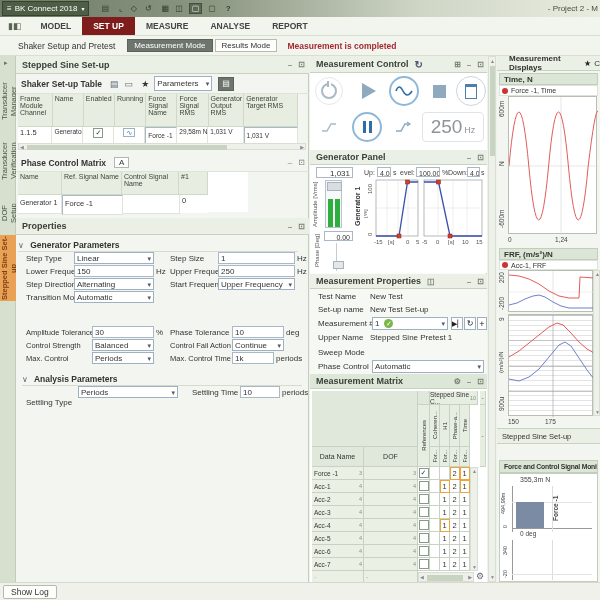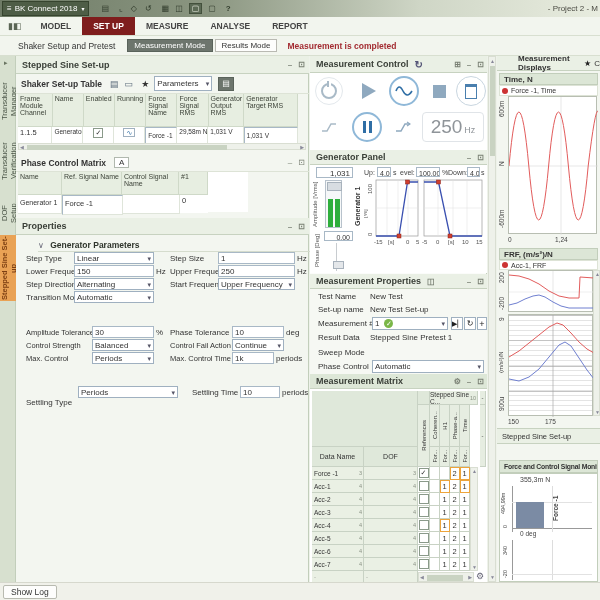--- a/index.html
+++ b/index.html
@@ -157,21 +157,21 @@
       <div class="td" style="width:24px;height:16px;border-right:none;border-bottom:none">0</div>
     </div>
   </div>
 
   <div class="a ph" style="left:0;top:162px;width:293px;height:17px">
     <span>Properties</span>
     <span class="hic" style="margin-left:auto">–</span>
     <span class="hic" style="margin-right:4px">⊡</span>
   </div>
 
-  <div class="a sechead" style="left:22px;top:182px;width:280px">
+  <div class="a sechead" style="left:2px;top:182px;width:280px">
     <span class="chev">∨</span>
     <span>Generator Parameters</span>
   </div>
 
   <span class="a lbl" style="left:10px;top:198px">Step Type</span>
   <div class="a sel" style="left:58px;top:196px;width:80px;height:12px">
     <span>Linear</span>
       <span class="arr">▾</span>
     </div>
   <span class="a lbl" style="left:154px;top:198px">Step Size</span>
@@ -222,20 +222,24 @@
 
   <span class="a lbl" style="left:10px;top:298px;font-size:7.5px">Max. Control</span>
   <div class="a sel" style="left:76px;top:296px;width:62px;height:12px">
     <span>Periods</span>
       <span class="arr">▾</span>
     </div>
   <span class="a lbl" style="left:154px;top:298px;font-size:7.5px">Max. Control Time</span>
   <div class="a inp" style="left:216px;top:296px;width:42px;height:12px">1k</div>
   <span class="a lbl" style="left:260px;top:298px">periods</span>
 
+  <div class="a sechead" style="left:6px;top:316px;width:280px">
+    <span class="chev">∨</span>
+    <span>Analysis Parameters</span>
+  </div>
   <span class="a lbl" style="left:10px;top:342px">Settling Type</span>
   <div class="a sel" style="left:62px;top:330px;width:100px;height:12px">
     <span>Periods</span>
       <span class="arr">▾</span>
     </div>
   <span class="a lbl" style="left:176px;top:332px">Settling Time</span>
   <div class="a inp" style="left:224px;top:330px;width:40px;height:12px">10</div>
   <span class="a lbl" style="left:266px;top:332px">periods</span>
 </div>
 
@@ -374,21 +378,21 @@
     <div class="a sel" style="left:62px;top:28px;width:76px;height:13px">
       <span style="display:flex;align-items:center">
         <span>1</span>
         <span style="width:9px;height:9px;border-radius:50%;background:#7ab648;color:#fff;font-size:7px;line-height:9px;text-align:center;margin-left:5px">✓</span>
       </span>
         <span class="arr">▾</span>
     </div>
     <span class="a" style="left:141px;top:28px;width:12px;height:13px;border:1px solid #9fb0c0;background:#fff;font-size:7px;text-align:center;line-height:12px;color:#222">▶▏</span>
     <span class="a" style="left:154px;top:28px;width:12px;height:13px;border:1px solid #9fb0c0;background:#fff;font-size:8px;text-align:center;line-height:12px;color:#222">↻</span>
     <span class="a" style="left:167px;top:28px;width:10px;height:13px;border:1px solid #9fb0c0;background:#fff;font-size:9px;text-align:center;line-height:12px;color:#222">+</span>
-    <span class="a lbl" style="left:8px;top:44px">Result Data</span>
+    <span class="a lbl" style="left:8px;top:44px">Upper Name</span>
     <span class="a lbl" style="left:60px;top:44px">Stepped Sine Pretest 1</span>
     <span class="a lbl" style="left:8px;top:59px">Sweep Mode</span>
     <span class="a lbl" style="left:8px;top:73px">Phase Control</span>
     <div class="a sel" style="left:62px;top:71px;width:112px;height:13px">
       <span>Automatic</span>
         <span class="arr">▾</span>
       </div>
   </div>
 
   <div class="a ph" style="left:0;top:318px;width:177px;height:15px;background:#dde7d7">
@@ -671,21 +675,21 @@
 </div>
 
 <div class="a sb" style="left:488px;top:56px;width:8px;height:526px">
   <span style="position:absolute;left:1px;top:1px;font-size:5px;color:#889">▲</span>
   <div class="thumb a" style="left:1px;top:9px;width:5px;height:90px"></div>
   <span style="position:absolute;left:1px;bottom:1px;font-size:5px;color:#889">▼</span>
 </div>
 
 <div class="a" style="left:497px;top:56px;width:103px;height:526px;background:#f3f6f0">
   <div class="a" style="left:0;top:0;width:103px;height:15px;background:#eaf0e5;border-bottom:1px solid #c7d2c0;display:flex;align-items:center">
-    <span class="b" style="margin-left:21px;font-size:8px">Measurement Displays</span>
+    <span class="b" style="margin-left:12px;font-size:8px">Measurement Displays</span>
     <span style="margin-left:4px;font-size:8px;color:#222">★</span>
     <span style="margin-left:3px;font-size:8px;color:#333">C</span>
   </div>
 
   <div class="a ctitle" style="left:2px;top:17px;width:99px;height:12px">
     <span>Time, N</span>
   </div>
   <div class="a" style="left:2px;top:29px;width:99px;height:11px;background:#fff;border:1px solid #dde3d6;display:flex;align-items:center">
     <span class="dot"></span>
     <span style="font-size:7px">Force -1, Time</span>

